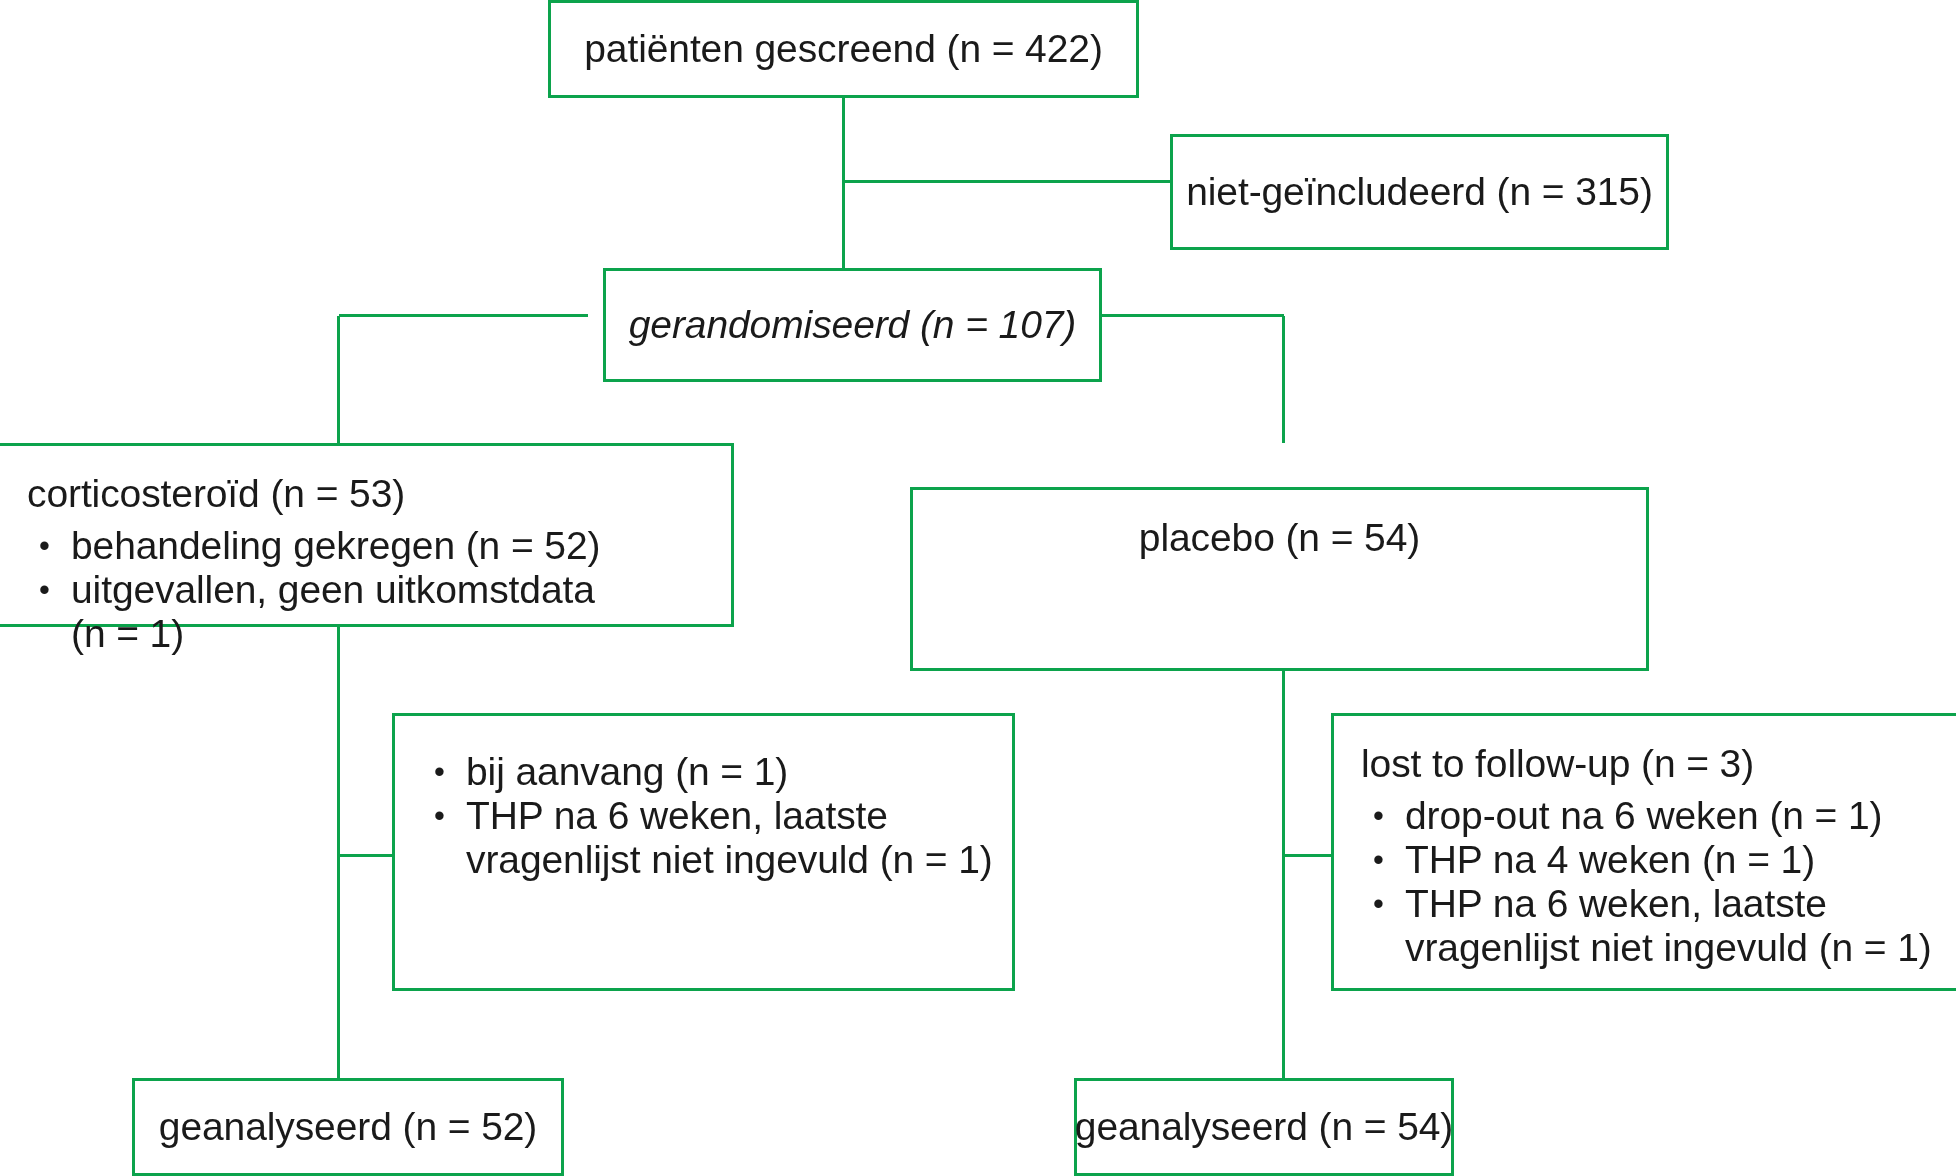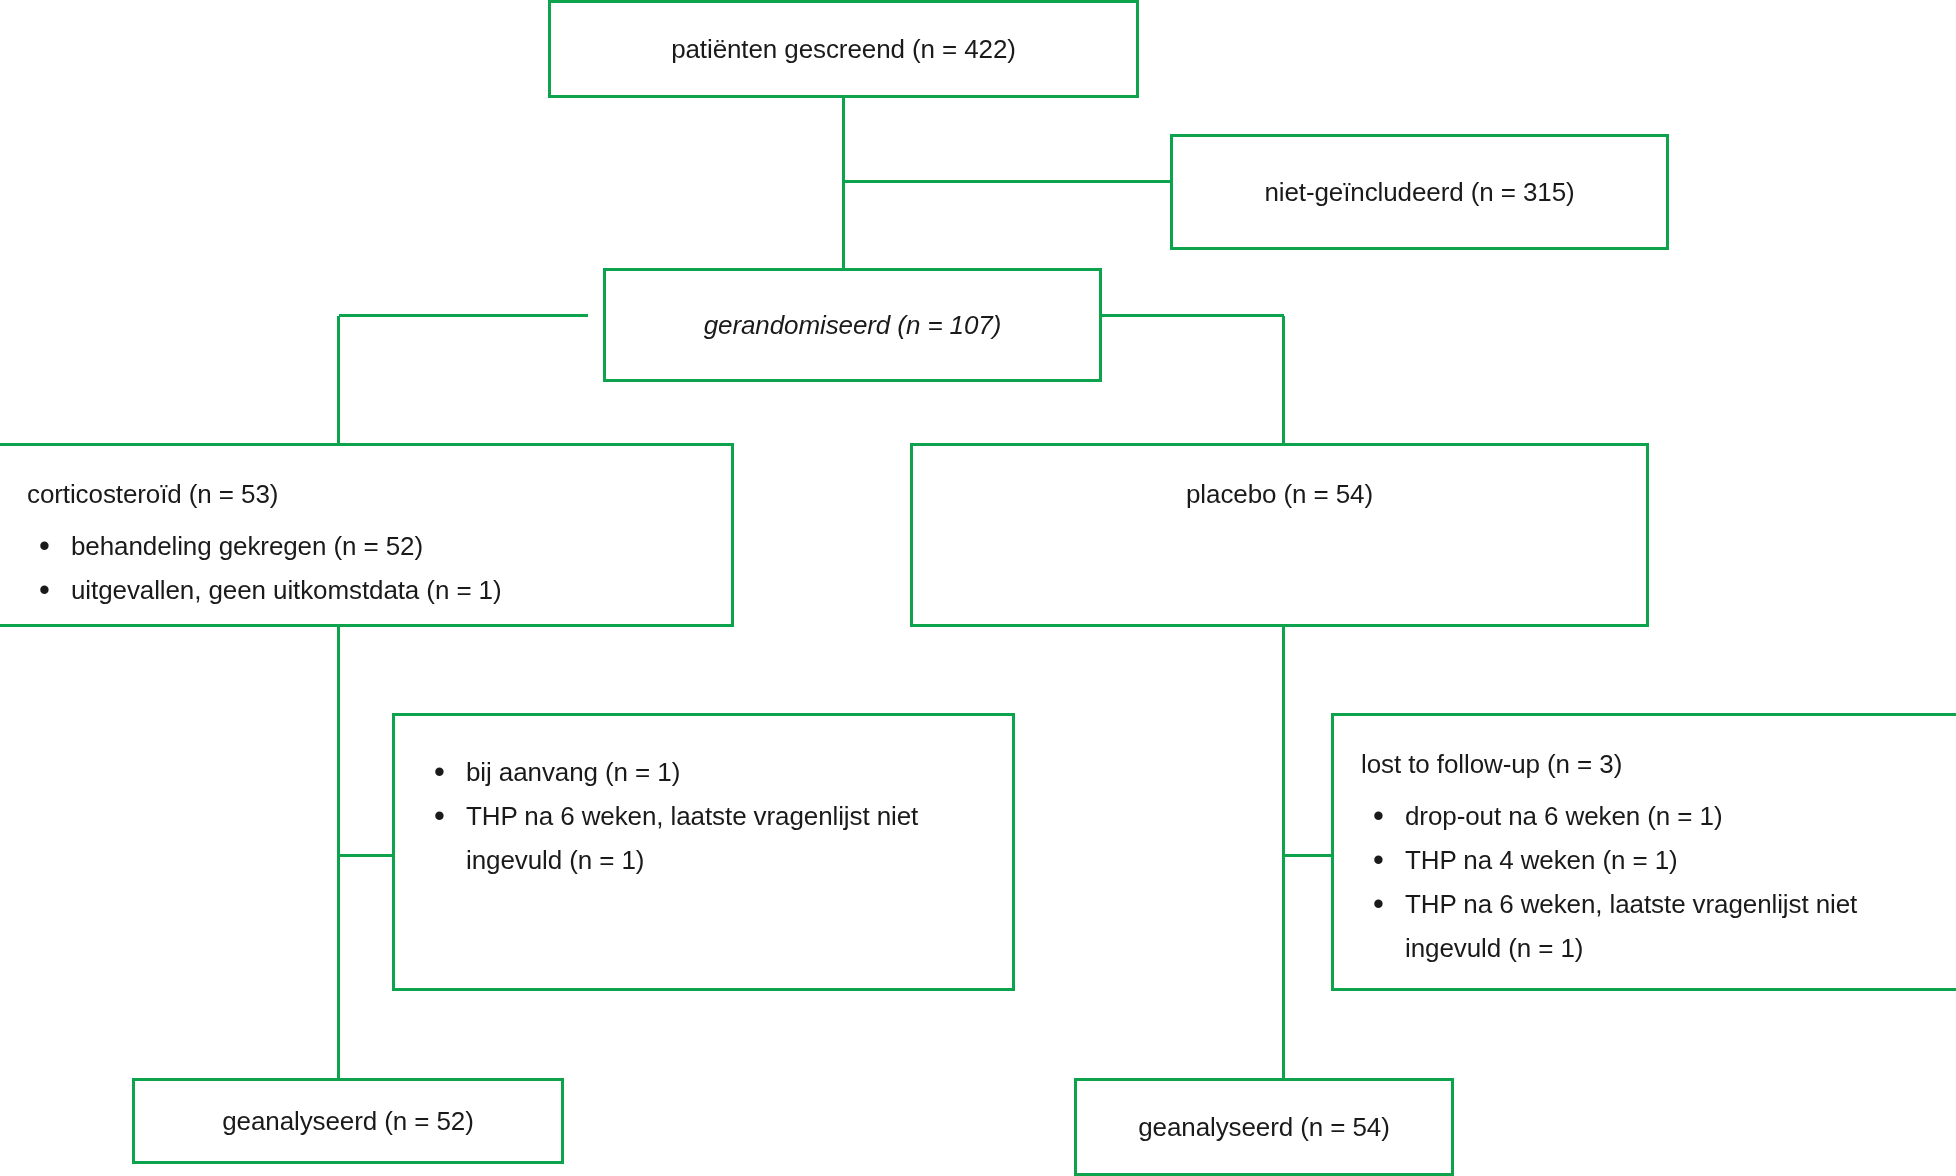--- a/index.html
+++ b/index.html
@@ -25,31 +25,32 @@
     width: 1956px;
     height: 1176px;
     pointer-events: none;
   }
   .node {
     position: absolute;
     box-sizing: border-box;
     border: 3px solid #0ca34c;
     background: #ffffff;
     color: #1a1a1a;
-    font-size: 26px;
+    font-size: 39px;
     line-height: 44px;
     letter-spacing: -0.1px;
   }
   .node .title {
     display: block;
     white-space: nowrap;
   }
   .node.centered {
     display: flex;
     justify-content: center;
+    margin-top: 44px;
   }
   .node.centered .inner {
     padding-top: 26px;
   }
   .node.lefty .inner {
     padding-left: 27px;
     padding-top: 26px;
   }
   .node.vcenter {
     display: flex;
@@ -157,21 +158,21 @@
     <div class="inner">
       <span class="title">lost to follow-up (n = 3)</span>
       <ul class="bullets">
         <li>drop-out na 6 weken (n = 1)</li>
         <li>THP na 4 weken (n = 1)</li>
         <li class="wide">THP na 6 weken, laatste vragenlijst niet ingevuld (n = 1)</li>
       </ul>
     </div>
   </div>
 
-  <div class="node vcenter" style="left:132px; top:1078px; width:432px; height:86px;">
+  <div class="node vcenter" style="left:132px; top:1078px; width:432px; height:98px;">
     <div class="inner">
       <span class="title">geanalyseerd (n = 52)</span>
     </div>
   </div>
 
   <div class="node vcenter" style="left:1074px; top:1078px; width:380px; height:98px;">
     <div class="inner">
       <span class="title">geanalyseerd (n = 54)</span>
     </div>
   </div>

